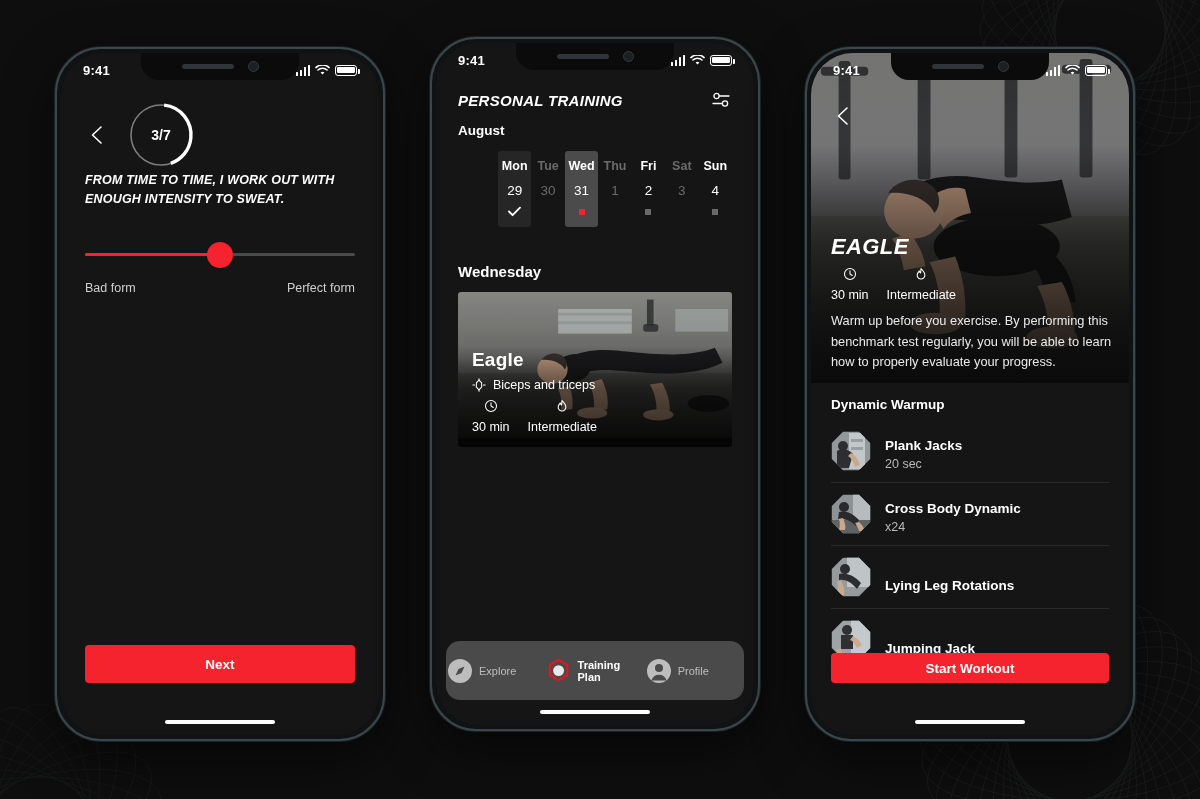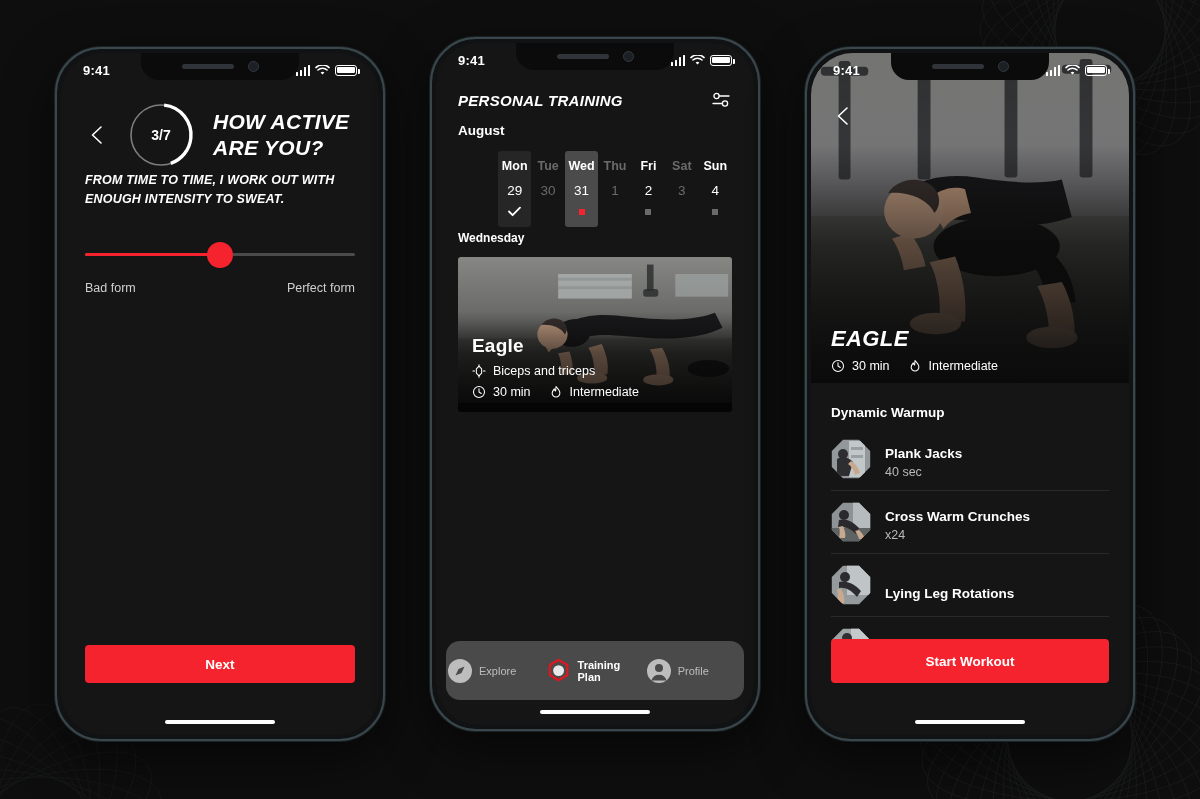--- a/index.html
+++ b/index.html
@@ -127,36 +127,36 @@
   .day .num { font-size: 13.5px; color: #fff; margin-top: 10px; }
   .day .mk { height: 13px; margin-top: 7px; display: flex; align-items: center; justify-content: center; }
   .day.muted .dow, .day.muted .num { color: #6a6a6a; }
   .day.done { background: #262626; margin-left: 40px; }
   .day.sel { background: #4b4b4b; }
   .dot { width: 6px; height: 6px; display: block; }
   .dot.red { background: #f4232d; }
   .dot.grey { background: #6a6a6a; }
   .check { width: 13px; height: 11px; }
 
-  .weekday-label { padding: 0 22px; margin-top: 4px; color: #fff; font-size: 12px; font-weight: bold; }
+  .weekday-label { padding: 0 22px; margin-top: 36px; color: #fff; font-size: 15px; font-weight: bold; }
 
   .wcard {
     margin: 12px 22px 0; height: 155px; border-radius: 3px; overflow: hidden;
     position: relative; cursor: pointer;
   }
   .wcard .ph { position: absolute; inset: 0; }
   .wcard .shade {
     position: absolute; inset: 0;
     background: linear-gradient(to bottom, rgba(0,0,0,.05) 35%, rgba(0,0,0,.55) 62%, rgba(0,0,0,.8) 100%);
   }
   .wcard .info { position: absolute; left: 14px; bottom: 13px; right: 12px; }
   .wcard .nm { color: #fff; font-size: 19px; font-weight: bold; letter-spacing: .2px; }
   .meta-row { display: flex; align-items: center; gap: 7px; margin-top: 7px; color: #fff; font-size: 12.5px; }
   .meta-row.two { gap: 18px; }
-  .meta-item { display: flex; align-items: center; gap: 7px; }
+  .meta-item { display: flex; align-items: center; gap: 7px; flex-direction: column; }
   .mi { width: 14px; height: 14px; flex: none; }
 
   .tabbar {
     position: absolute; left: 10px; right: 10px; bottom: 25px; height: 59px;
     background: #4a4a4a; border-radius: 14px;
     display: flex; align-items: center;
   }
   .tab { flex: 1; display: flex; flex-direction: row; align-items: center; gap: 5px; cursor: pointer; }
   .tab .tlabel { font-size: 11px; color: #bdbdbd; }
   .tab.active .tlabel { color: #fff; font-weight: bold; }
@@ -168,33 +168,33 @@
   .hero .ph { position: absolute; inset: 0; }
   .hero .shade {
     position: absolute; inset: 0;
     background: linear-gradient(to bottom, rgba(0,0,0,.25) 0%, rgba(0,0,0,.1) 28%, rgba(0,0,0,.55) 58%, rgba(10,10,10,.97) 99%);
   }
   .hero .back-arrow { position: absolute; left: 20px; top: 50px; z-index: 6; }
   .hero .hinfo { position: absolute; left: 20px; right: 18px; bottom: 10px; z-index: 6; }
   .hero .hname { color: #fff; font-weight: bold; font-style: italic; font-size: 22px; letter-spacing: .4px; }
   .hero .desc { margin-top: 9px; color: #eaeaea; font-size: 12.8px; line-height: 1.62; }
 
-  .sect-title { padding: 0 20px; margin-top: 22px; color: #fff; font-size: 13.5px; font-weight: bold; }
+  .sect-title { padding: 0 20px; margin-top: 14px; color: #fff; font-size: 13.5px; font-weight: bold; }
   .ex-list { padding: 0 20px; margin-top: 8px; }
   .ex-item { display: flex; align-items: flex-end; gap: 14px; padding: 11px 0; border-bottom: 1px solid #2a2a2a; cursor: pointer; }
   .ex-thumb {
     width: 40px; height: 40px; flex: none;
     clip-path: polygon(30% 2%, 70% 2%, 98% 30%, 98% 70%, 70% 98%, 30% 98%, 2% 70%, 2% 30%);
   }
   .ex-name { color: #fff; font-size: 13.5px; font-weight: bold; }
   .ex-sub { color: #b9b9b9; font-size: 12.5px; margin-top: 4px; }
 
   .start-btn {
     position: absolute; left: 20px; right: 20px; bottom: 52px;
-    height: 44px; background: #f4232d; border: none; border-radius: 4px;
+    height: 30px; background: #f4232d; border: none; border-radius: 4px;
     color: #fff; font-size: 13.5px; font-weight: bold; cursor: pointer;
     display: flex; align-items: center; justify-content: center; z-index: 30;
   }
 </style>
 </head>
 <body>
 
 <div class="stage">
 
   <svg class="deco tr" viewBox="0 0 340 300">
@@ -293,24 +293,20 @@
           </svg>
 
           <div class="ring-wrap">
             <svg width="72" height="72" viewBox="0 0 72 72">
               <circle cx="36" cy="36" r="30" fill="none" stroke="#7d7d7d" stroke-width="1.6"></circle>
               <circle cx="36" cy="36" r="30" fill="none" stroke="#ffffff" stroke-width="3.4" stroke-linecap="butt" stroke-dasharray="81 108" stroke-dashoffset="0" transform="rotate(-84 36 36)"></circle>
             </svg>
             <div class="rtxt">3/7</div>
           </div>
 
-          <div class="q-title">
-            <span>HOW ACTIVE</span>
-            <span>ARE YOU?</span>
-          </div>
         </div>
 
         <div class="stmt">FROM TIME TO TIME, I WORK OUT WITH ENOUGH INTENSITY TO SWEAT.</div>
 
         <div class="slider">
           <div class="track"></div>
           <div class="fill"></div>
           <div class="knob"></div>
         </div>
         <div class="slider-labels">
@@ -575,54 +571,55 @@
                 </svg>
                 <span>30 min</span>
               </span>
               <span class="meta-item">
                 <svg class="mi" viewBox="0 0 16 16">
                   <path d="M8 1.8c2.4 2.6 4.4 4.6 4.4 7.4A4.4 4.4 0 0 1 8 13.8a4.4 4.4 0 0 1-4.4-4.6c0-2 1.2-3.4 2.4-4.8.2 1.2.8 2 1.6 2.4.2-1.8.2-3.6.4-5z" stroke="#fff" stroke-width="1.2" fill="none" stroke-linejoin="round"></path>
                 </svg>
                 <span>Intermediate</span>
               </span>
             </div>
+            <div class="desc">Warm up before you exercise. By performing this benchmark test regularly, you will be able to learn how to properly evaluate your progress.</div>
           </div>
         </div>
 
         <div class="sect-title">Dynamic Warmup</div>
 
         <div class="ex-list">
           <div class="ex-item">
             <svg class="ex-thumb" viewBox="0 0 40 40">
               <rect width="40" height="40" fill="#93989a"></rect>
               <rect x="18" y="2" width="16" height="36" fill="#c2c7c9"></rect>
               <rect x="20" y="8" width="12" height="3" fill="#9aa0a2"></rect>
               <rect x="20" y="16" width="12" height="3" fill="#9aa0a2"></rect>
               <ellipse cx="12" cy="15" rx="5" ry="5" fill="#2e2e30"></ellipse>
               <path d="M6 20c5-3 12-2 16 3l-4 14H6z" fill="#2e2e30"></path>
               <path d="M20 22c4 2 8 7 9 12l-5 2c-1-5-4-9-7-11z" fill="#c9a98e"></path>
             </svg>
             <div>
               <div class="ex-name">Plank Jacks</div>
-              <div class="ex-sub">40 sec</div>
+              <div class="ex-sub">20 sec</div>
             </div>
           </div>
 
           <div class="ex-item">
             <svg class="ex-thumb" viewBox="0 0 40 40">
               <rect width="40" height="40" fill="#8d9294"></rect>
               <rect x="22" y="0" width="18" height="26" fill="#b6bbbd"></rect>
               <rect y="26" width="40" height="14" fill="#5f6364"></rect>
               <ellipse cx="13" cy="13" rx="5" ry="5" fill="#2a2a2c"></ellipse>
               <path d="M8 18c6-2 14 1 20 8l-3 6c-6-6-12-8-18-7z" fill="#2a2a2c"></path>
               <path d="M12 24c2 5 3 9 2 12H8c1-4 1-8 0-11z" fill="#c9a98e"></path>
               <path d="M28 28c3 3 5 6 6 9h-6c-1-3-2-6-4-8z" fill="#c9a98e"></path>
             </svg>
             <div>
-              <div class="ex-name">Cross Warm Crunches</div>
+              <div class="ex-name">Cross Body Dynamic</div>
               <div class="ex-sub">x24</div>
             </div>
           </div>
 
           <div class="ex-item">
             <svg class="ex-thumb" viewBox="0 0 40 40">
               <rect width="40" height="40" fill="#959a9c"></rect>
               <rect x="16" y="0" width="24" height="30" fill="#bfc4c6"></rect>
               <ellipse cx="14" cy="12" rx="5" ry="5" fill="#2c2c2e"></ellipse>
               <path d="M8 17c7-2 16 2 22 9l-4 6c-6-7-12-10-18-9z" fill="#2c2c2e"></path>

